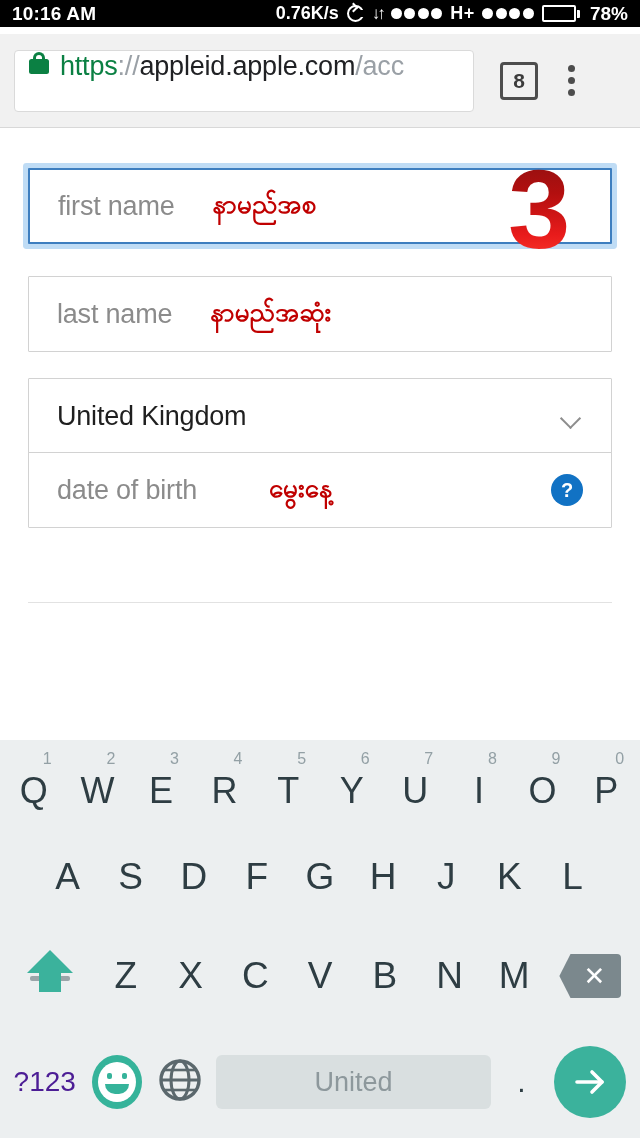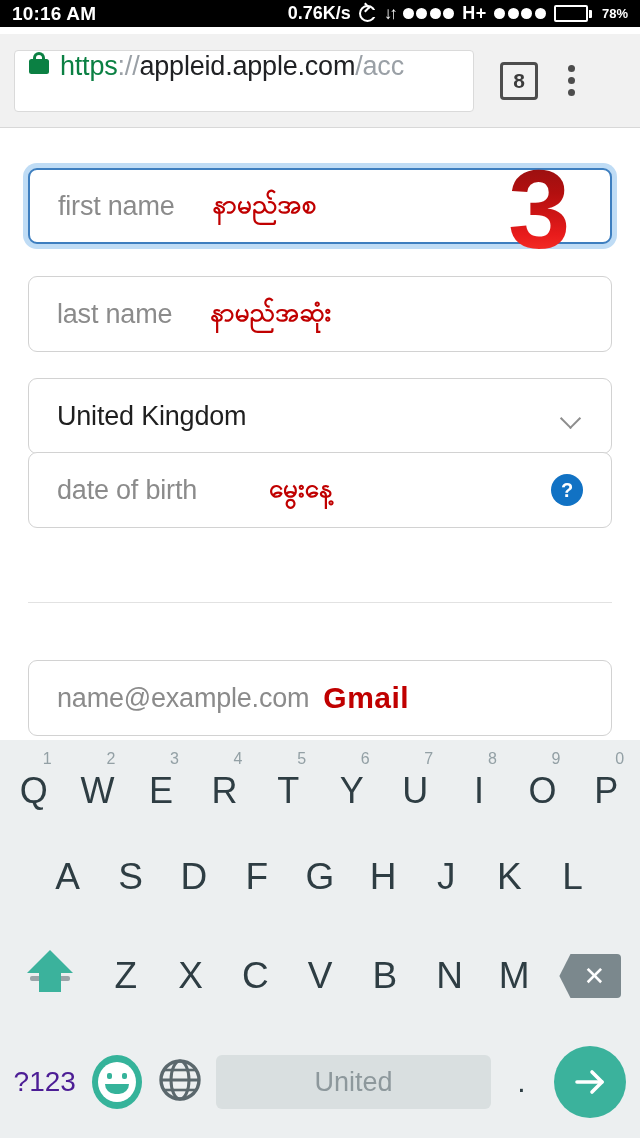--- a/index.html
+++ b/index.html
@@ -35,21 +35,21 @@
     transform: rotate(45deg);
   }
   .updown { font-size: 17px; line-height: 1; letter-spacing: -3px; font-weight: bold; }
   .dots { display: flex; gap: 2.5px; align-items: center; }
   .dots i { width: 11px; height: 11px; background: #fff; border-radius: 50%; display: block; }
   .sb-h { font-size: 18px; font-weight: bold; letter-spacing: .3px; }
   .battery { display: flex; align-items: center; }
   .battery .shell { width: 34px; height: 17px; border: 2.3px solid #fff; border-radius: 2px; padding: 2px; }
   .battery .fill { height: 100%; background: #fff; }
   .battery .cap { width: 3px; height: 8px; background: #fff; margin-left: 1px; border-radius: 0 1px 1px 0; }
-  .sb-pct { font-size: 13px; font-weight: bold; margin-left: 2px; }
+  .sb-pct { font-size: 19px; font-weight: bold; margin-left: 2px; }
 
   
   .chrome {
     position: absolute; top: 34px; left: 0;
     width: 640px; height: 94px;
     background: #f1f1f1;
     display: flex; align-items: center;
     border-bottom: 1px solid #d8d8d8;
   }
   .urlbar {
@@ -73,21 +73,21 @@
   }
   .kebab { margin-left: 30px; display: flex; flex-direction: column; gap: 5px; }
   .kebab i { width: 7px; height: 7px; background: #4d4d4d; border-radius: 50%; display: block; }
 
   
   .page { position: absolute; top: 128px; left: 0; width: 640px; height: 612px; background: #fff; }
   .clipped-row { height: 8px; overflow: hidden; }
 
   .field {
     position: absolute; left: 28px; width: 584px; height: 76px;
-    border: 1px solid #d2d2d2; border-radius: 9px; background: #fff;
+    border: 1px solid #d2d2d2; border-radius: 1px; background: #fff;
     display: flex; align-items: center; padding: 0 28px;
   }
   .field.focused {
     border: 2px solid #3d7ebf;
     box-shadow: 0 0 0 5px #bfdcf5;
   }
   .ph { font-size: 27px; color: #8b8b8b; letter-spacing: -.2px; }
   .mm { font-size: 26px; color: #c00000; font-weight: bold; margin-left: 38px; letter-spacing: .3px; }
   .mm.wide { margin-left: 72px; }
   .selval { font-size: 27px; color: #1f1f1f; letter-spacing: -.2px; }
@@ -237,24 +237,20 @@
     </div>
 
     <div class="field" style="top:324px;">
       <span class="ph">date of birth</span>
       <span class="mm wide">မွေးနေ့</span>
       <span class="helpbtn">?</span>
     </div>
 
     <div class="divider" style="top:474px;"></div>
 
-    <div class="field" style="top:532px;">
-      <span class="ph">name@example.com</span>
-      <span class="mm" style="margin-left:14px;font-size:30px;letter-spacing:.5px;">Gmail</span>
-    </div>
 
     <div class="bignum" style="left:508px;top:26px;">3</div>
   </div>
 
   <div class="kb">
 
     <div class="kb-row r1">
       <div class="key">
           <span class="sup">1</span>
           <span>Q</span>

